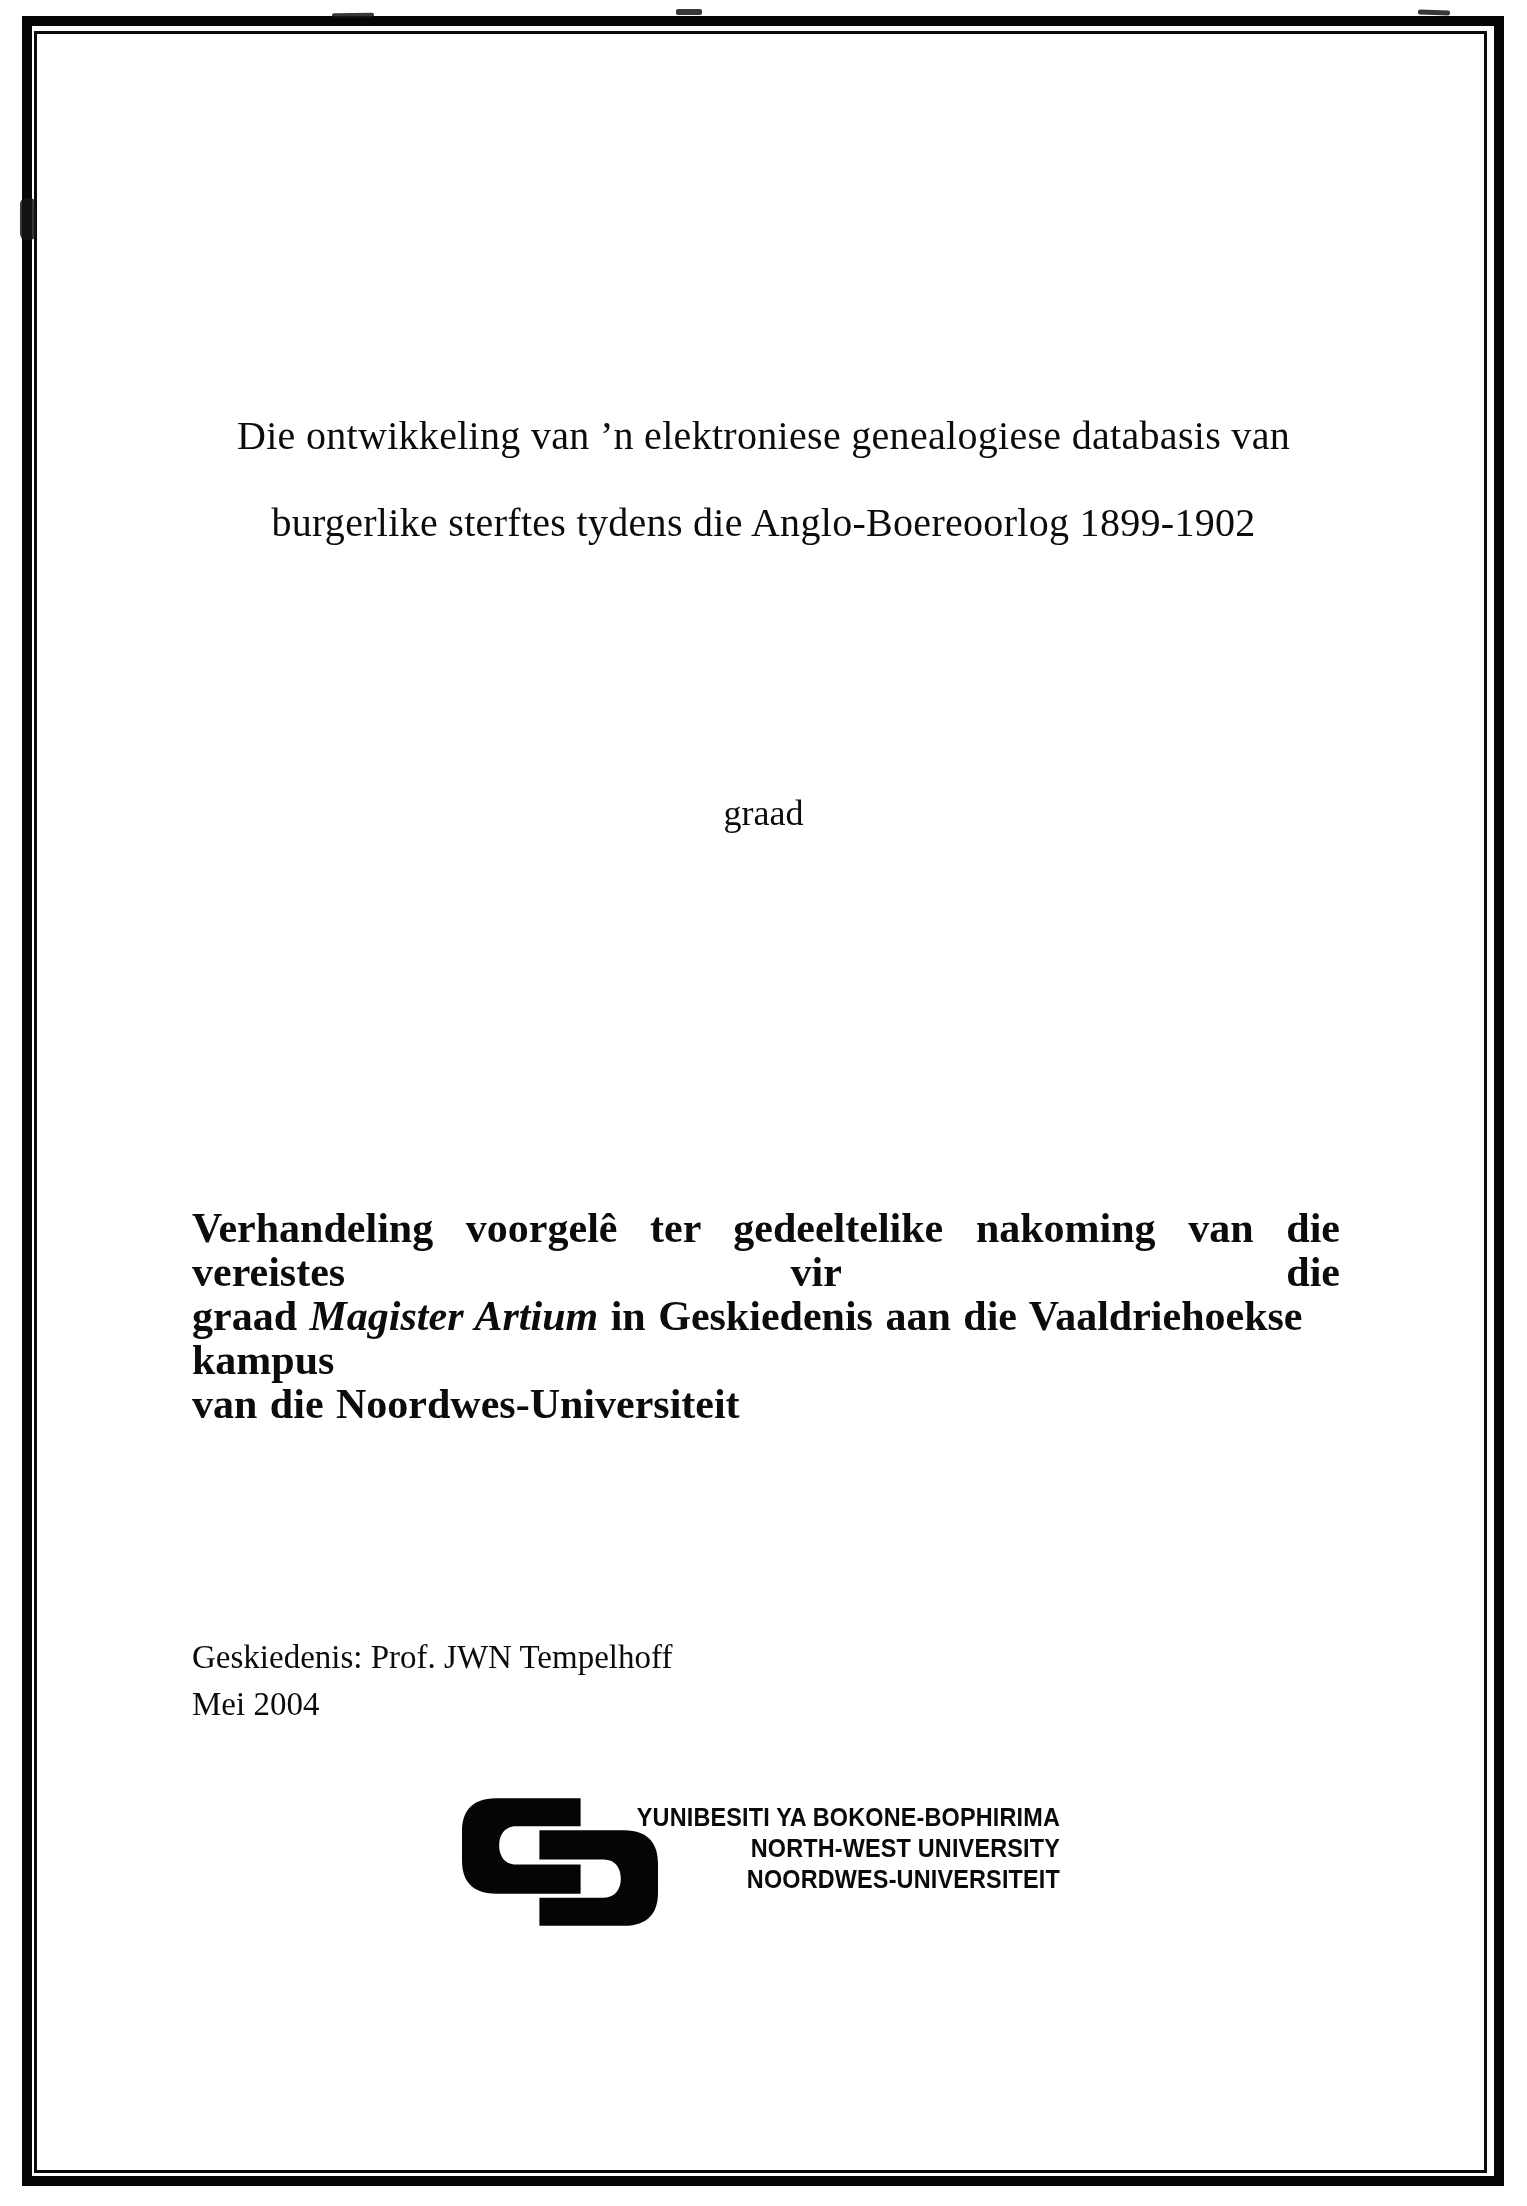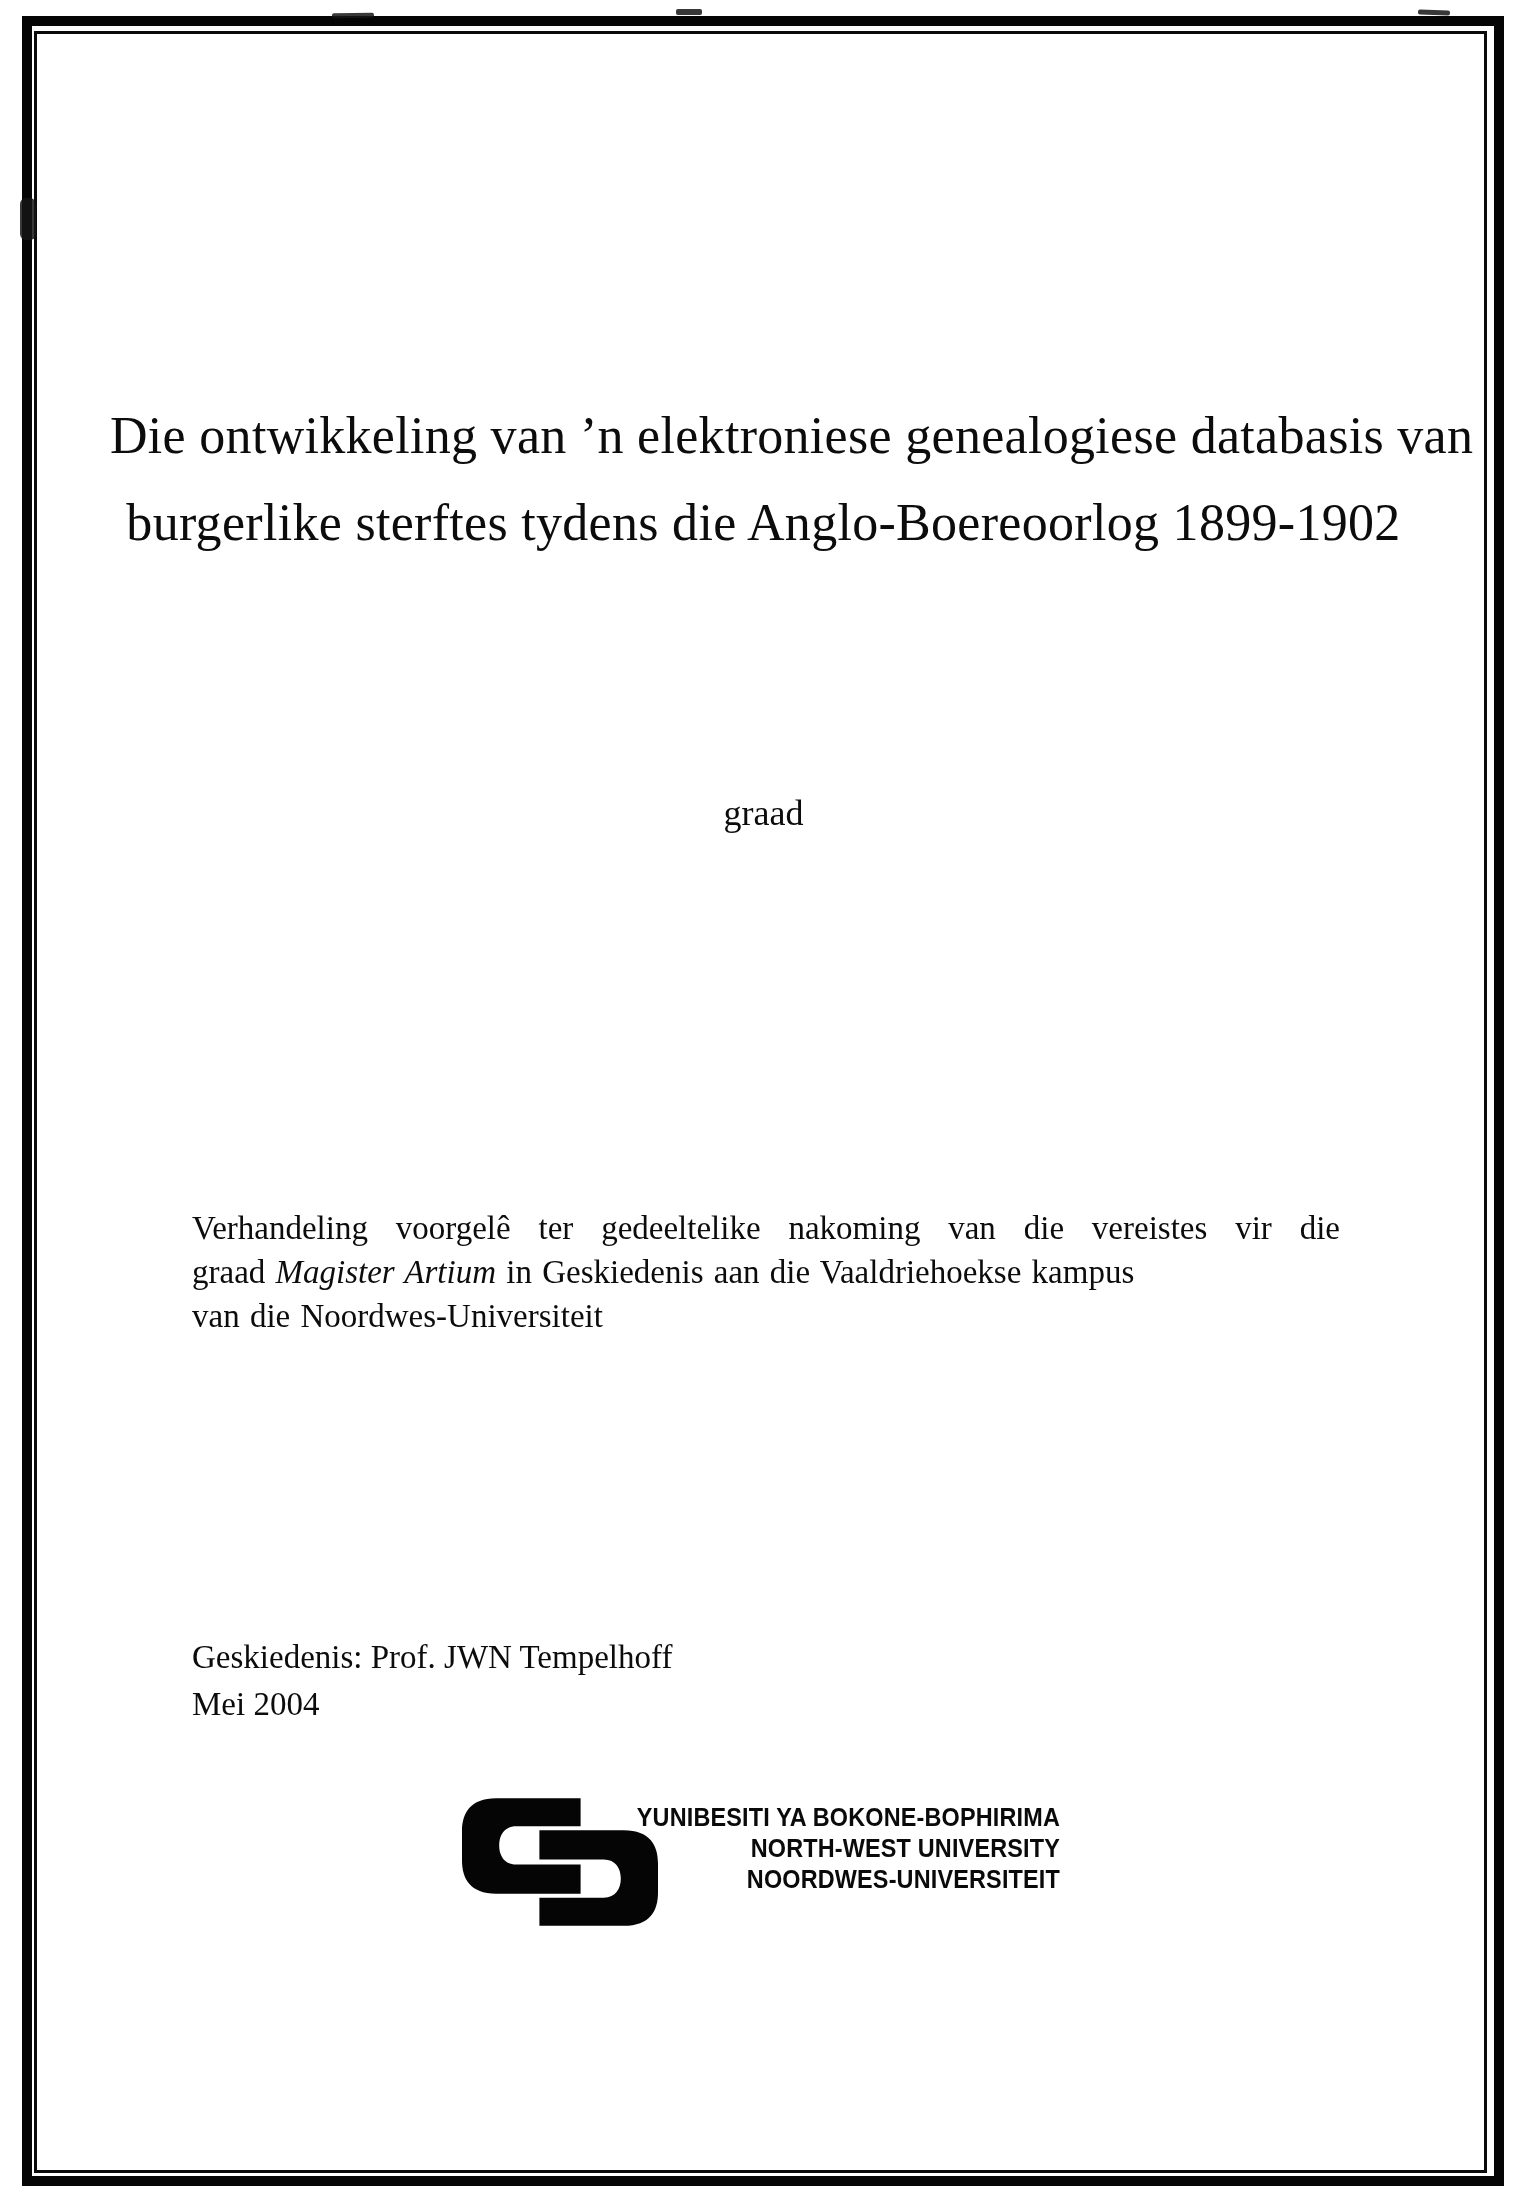--- a/index.html
+++ b/index.html
@@ -29,21 +29,21 @@
   .artifact { position: absolute; background: #151515; border-radius: 2px; opacity: .85; }
   .a1 { left: 332px; top: 13px; width: 42px; height: 5px; transform: rotate(-1deg); }
   .a2 { left: 676px; top: 9px;  width: 26px; height: 6px; }
   .a3 { left: 1418px; top: 10px; width: 32px; height: 5px; transform: rotate(2deg); }
   .a4 { left: 20px; top: 198px; width: 16px; height: 42px; border-radius: 6px; }
 
   .title {
     position: absolute;
     left: 110px; right: 110px; top: 392px;
     text-align: center;
-    font-size: 52px;
+    font-size: 40px;
     letter-spacing: 0.3px;
   }
   .title-line { line-height: 87px; white-space: nowrap; }
 
   .byline {
     position: absolute;
     left: 0; right: 0; top: 792px;
     text-align: center;
     font-size: 36px;
   }
@@ -51,23 +51,24 @@
     position: absolute;
     left: 0; right: 0; top: 952px;
     text-align: center;
     font-size: 39px;
     letter-spacing: 0.2px;
   }
   .submission {
     position: absolute;
     left: 192px; top: 1206px;
     width: 1148px;
-    font-size: 33px;
+    font-size: 42px;
     line-height: 44px;
     word-spacing: 2px;
+    font-weight: bold;
   }
   .sub-justify { text-align: justify; text-align-last: justify; }
   .italic { font-style: italic; }
 
   .supervisor {
     position: absolute;
     left: 192px; top: 1634px;
     font-size: 33px;
     line-height: 47px;
   }

